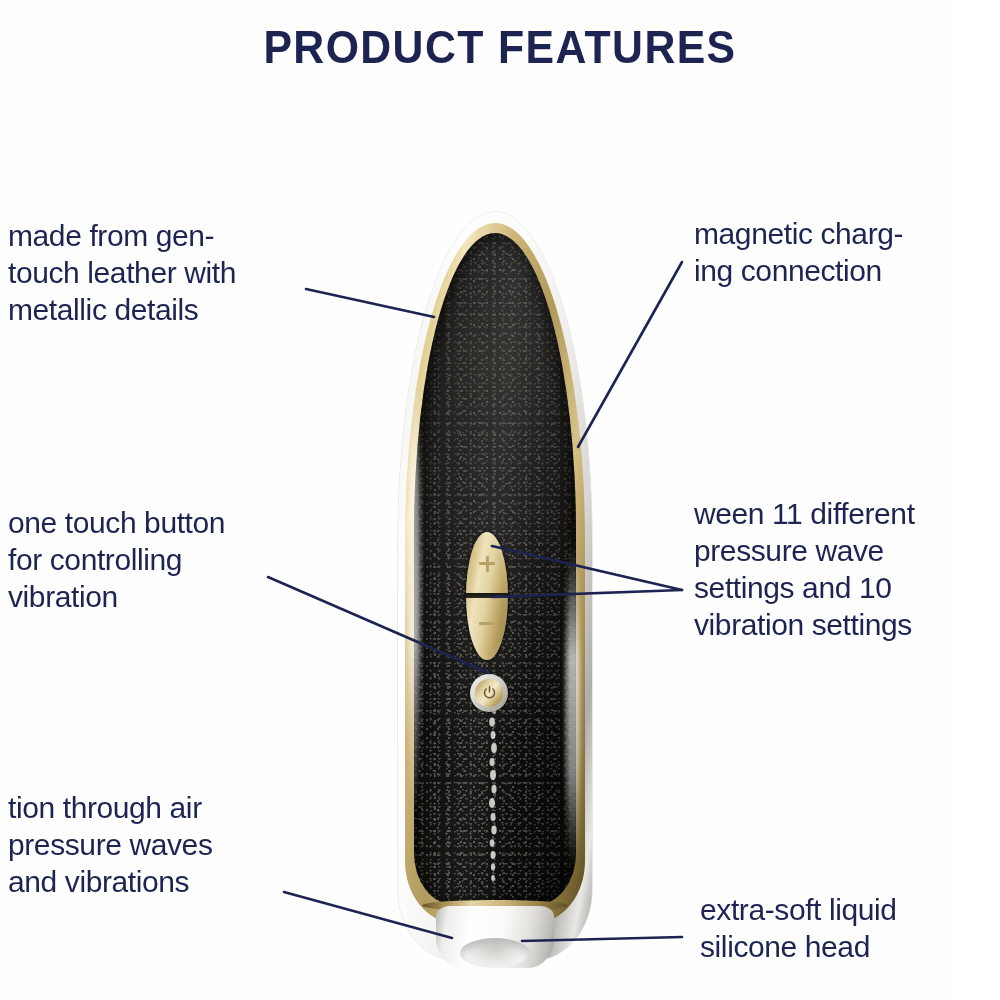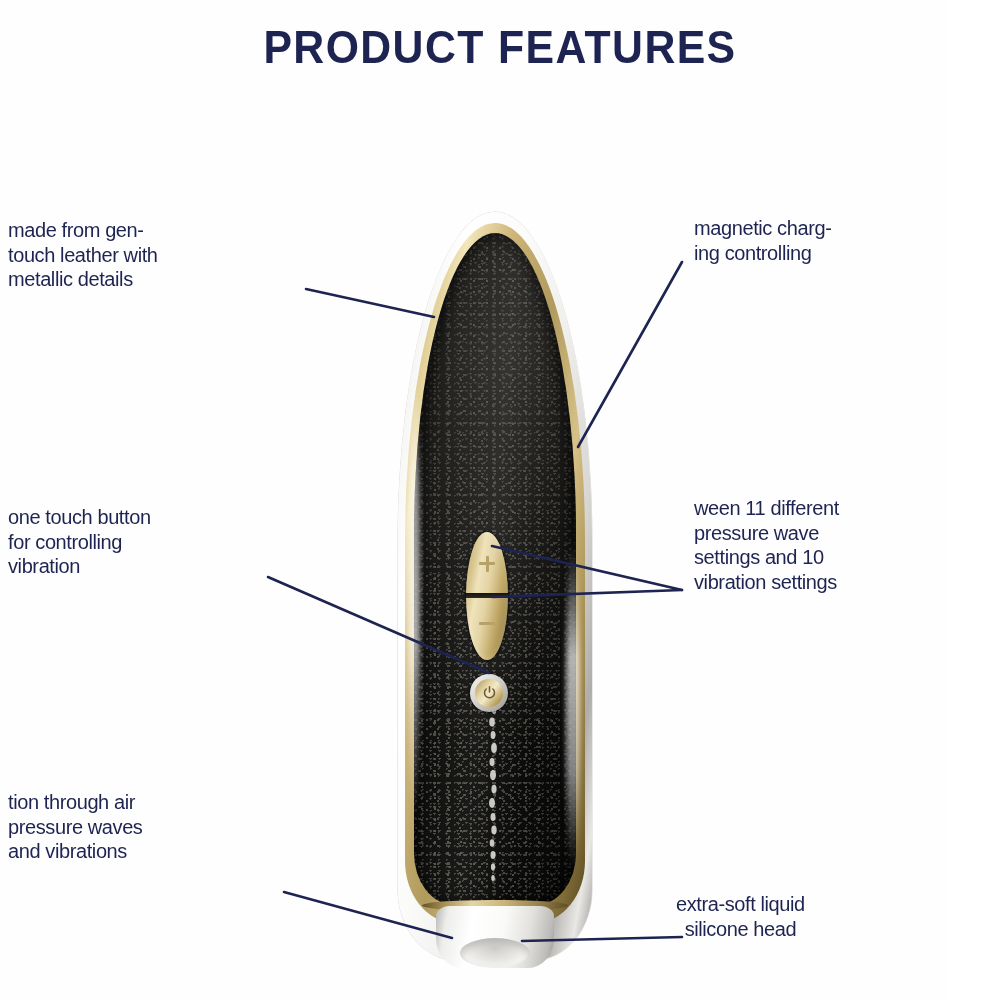--- a/index.html
+++ b/index.html
@@ -28,33 +28,33 @@
     color:#1e2452;
     white-space:nowrap;
     transform:scaleX(0.93);
   }
 
   
   .callout {
     position:absolute;
     font-family:"Liberation Sans", sans-serif;
     font-weight:400;
-    font-size:20px;
+    font-size:30px;
     line-height:1.23;
     color:#1e2452;
     letter-spacing:-0.4px;
   }
   .callout .ln { display:block; white-space:nowrap; }
 
   #co-leather   { left:8px;  top:218px; }
   #co-onetouch  { left:8px;  top:505px; }
   #co-clitoral  { left:8px;  top:790px; }
   #co-magnetic  { left:694px; top:216px; }
   #co-switch    { left:694px; top:496px; }
-  #co-silicone  { left:676px; top:892px;text-align:center; }
+  #co-silicone  { left:700px; top:892px; }
 
   
   #leaders {
     position:absolute; left:0; top:0;
     width:1000px; height:1000px;
     pointer-events:none;
   }
 
   
   #device {
@@ -287,21 +287,21 @@
   </div>
 
   <div class="callout" id="co-clitoral">
     <span class="ln">tion through air</span>
     <span class="ln">pressure waves</span>
     <span class="ln">and vibrations</span>
   </div>
 
   <div class="callout" id="co-magnetic">
     <span class="ln">magnetic charg-</span>
-    <span class="ln">ing controlling</span>
+    <span class="ln">ing connection</span>
   </div>
 
   <div class="callout" id="co-switch">
     <span class="ln">ween 11 different</span>
     <span class="ln">pressure wave</span>
     <span class="ln">settings and 10</span>
     <span class="ln">vibration settings</span>
   </div>
 
   <div class="callout" id="co-silicone">

